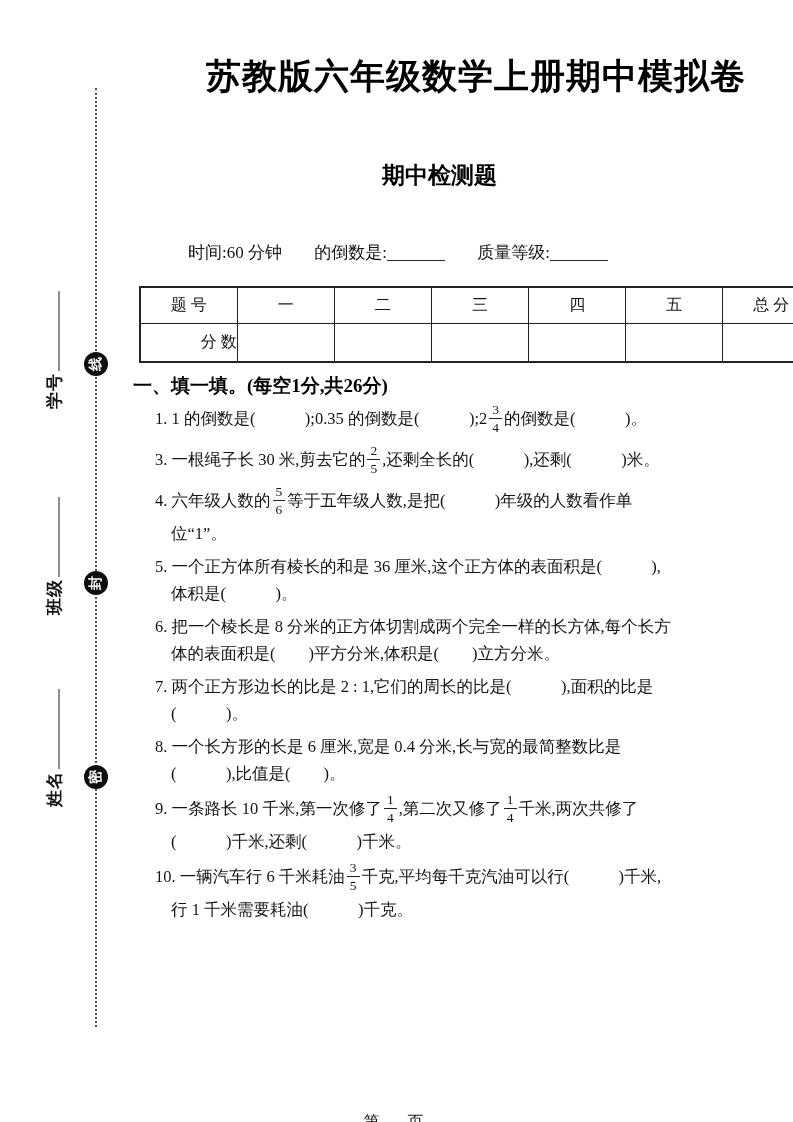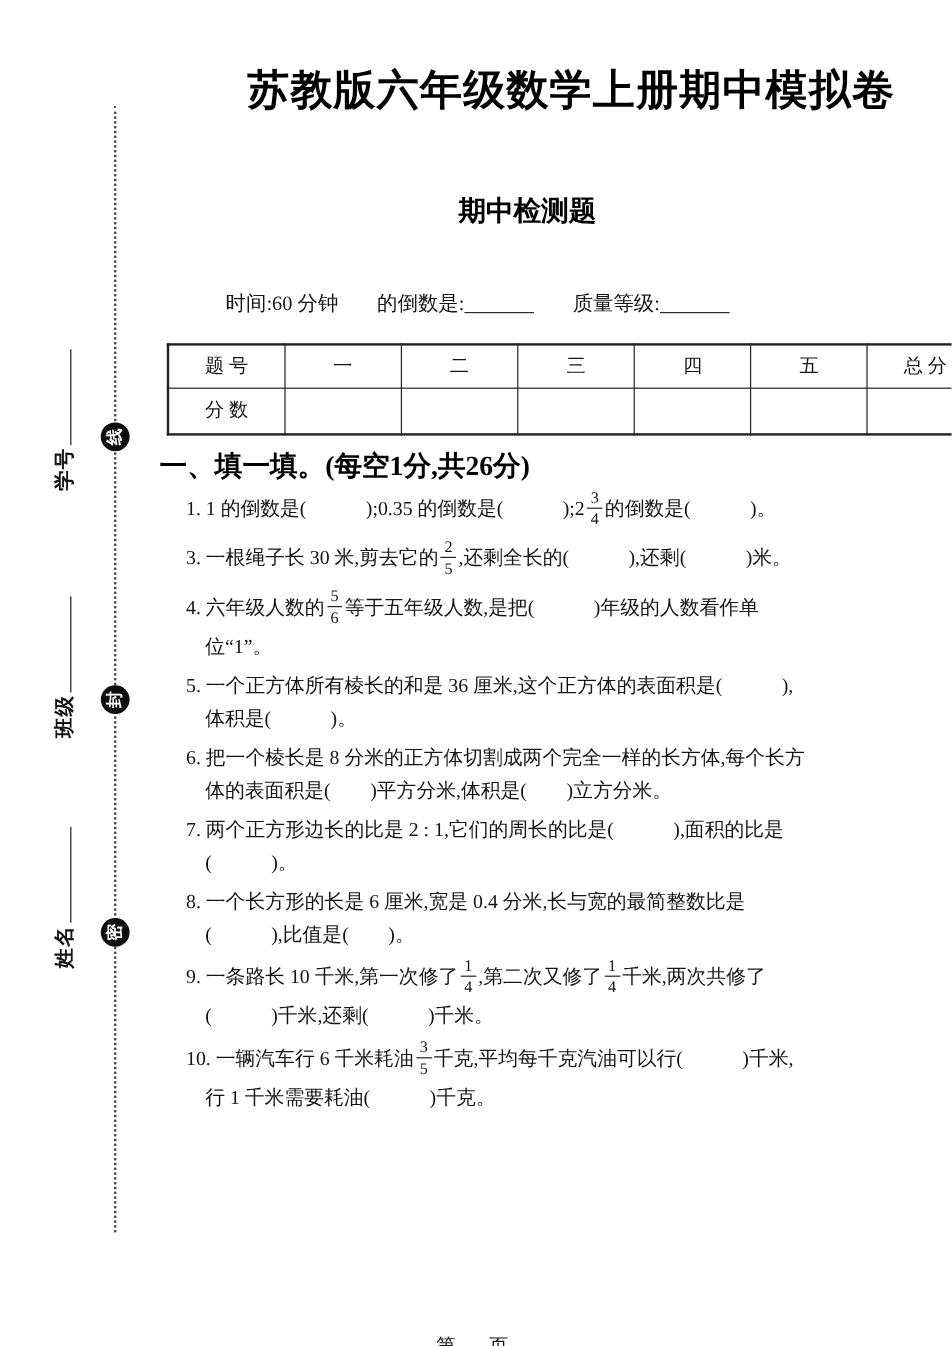--- a/index.html
+++ b/index.html
@@ -37,23 +37,23 @@
   .inforow{margin-top:50px;padding-left:55px;font-size:17px;line-height:22px;white-space:nowrap;}
   .inforow .item{margin-right:28px;}
   .gradeblank{display:inline-block;width:58px;border-bottom:1.2px solid #2a2a2a;height:16px;vertical-align:-3px;}
   
   table.score{
     margin-top:22px;margin-left:6px;width:682px;border-collapse:collapse;
     table-layout:fixed;border:2px solid #222;font-size:16px;
   }
   table.score td{border:1px solid #222;text-align:center;vertical-align:middle;padding:0;}
   table.score tr.r0 td{height:35px;}
-  table.score tr.r1 td{height:37px;}
+  table.score tr.r1 td{height:37px;text-align:right;}
   
-  .secheading{margin-top:10px;font-size:23px;font-weight:bold;color:#000;}
+  .secheading{margin-top:10px;font-size:19px;font-weight:bold;color:#000;}
   .questions{margin-top:4px;font-size:16.5px;}
   .q{padding-left:38px;margin-bottom:6px;}
   .qline{line-height:27px;white-space:pre-wrap;}
   .qline.l0{text-indent:-16px;}
   .frac{
     display:inline-flex;flex-direction:column;text-align:center;vertical-align:middle;
     font-size:13.5px;line-height:17px;margin:0 2px;position:relative;top:-2px;text-indent:0;
   }
   .frac .num{padding:0 3px;border-bottom:1.2px solid #222;display:block;}
   .frac .den{padding:0 3px;display:block;}

